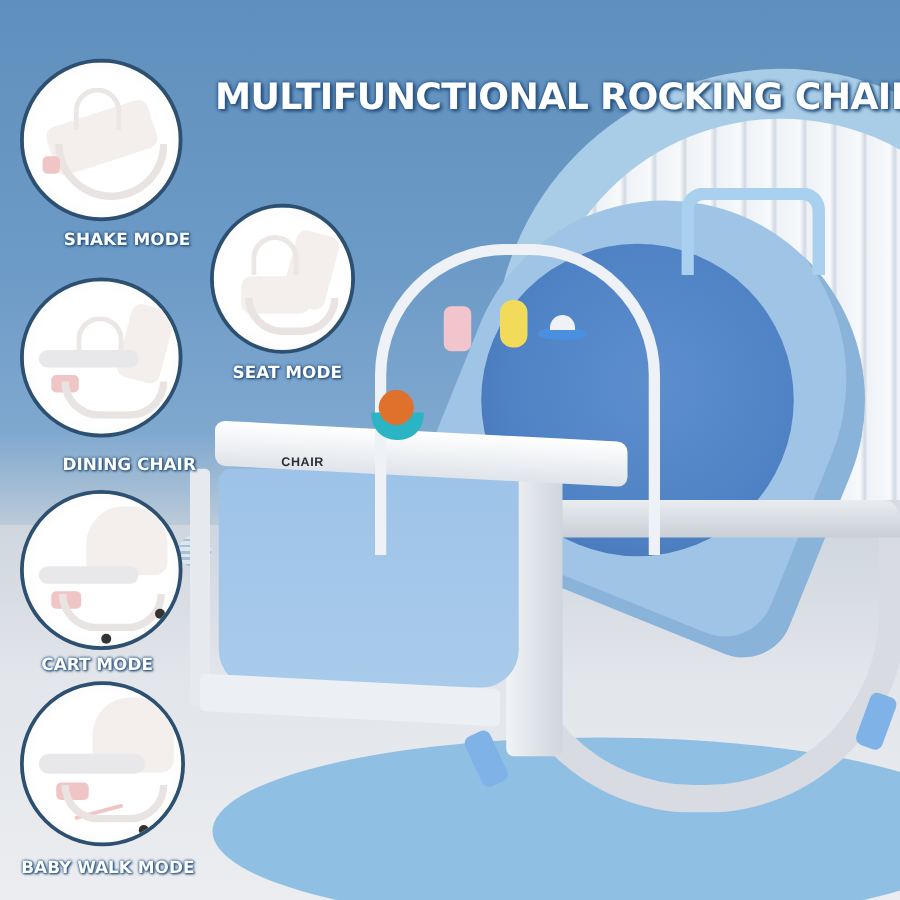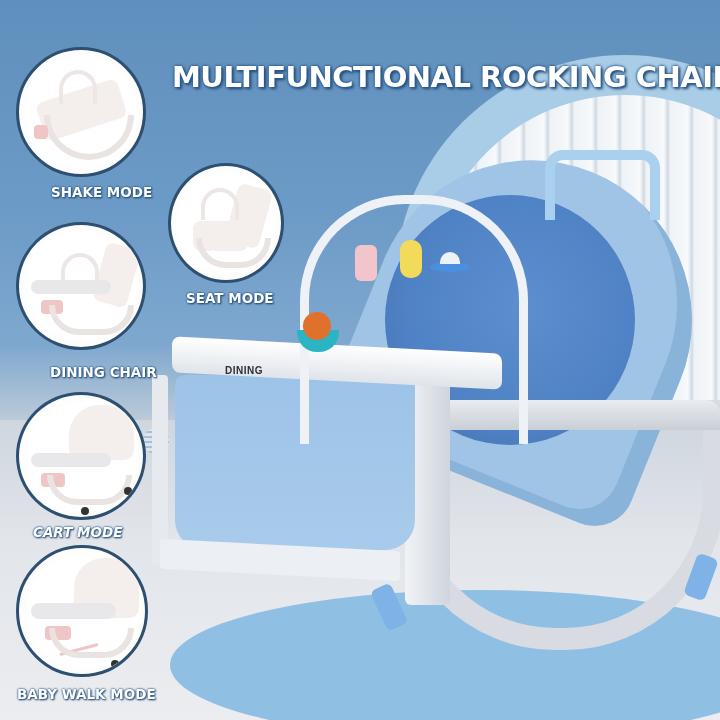--- a/index.html
+++ b/index.html
@@ -90,21 +90,21 @@
   <div class="canopy"></div>
   <div class="canopy-inner"></div>
   <div class="handle"></div>
   <div class="rocker"></div>
   <div class="bar-top"></div>
   <div class="frame-mid"></div>
   <div class="seat"></div>
   <div class="frame-front"></div>
   <div class="footrest"></div>
   <div class="tray"></div>
-  <div class="brand">DINING</div>
+  <div class="brand">CHAIR</div>
   <div class="toy-bar"></div>
   <div class="toy rocket"></div>
   <div class="toy alien"></div>
   <div class="toy ufo"></div>
   <div class="toy cup"></div>
   <div class="toy ball2"></div>
   <div class="bracket" style="left:378px;top:585px;transform:rotate(-25deg);"></div>
   <div class="bracket" style="left:690px;top:555px;transform:rotate(20deg);"></div>
 </div>
 
@@ -151,21 +151,21 @@
   <div class="circle" style="left:16px;top:392px;width:130px;height:128px;">
     <div class="mini">
       <div class="m-seat" style="left:50px;top:10px;width:65px;height:55px;border-radius:30px 30px 10px 10px;"></div>
       <div class="m-seat" style="left:12px;top:58px;width:80px;height:14px;background:#e8e8ea;"></div>
       <div class="m-pink" style="left:22px;top:78px;width:24px;height:14px;"></div>
       <div class="m-rock" style="left:28px;top:80px;width:85px;height:30px;"></div>
       <div class="m-wheel" style="left:105px;top:92px;"></div>
       <div class="m-wheel" style="left:62px;top:112px;"></div>
     </div>
   </div>
-  <div class="label" style="left:33px;top:524px;font-style:italic;">CART MODE</div>
+  <div class="label" style="left:33px;top:524px;">CART MODE</div>
 </div>
 
 <div class="mode">
   <div class="circle" style="left:16px;top:545px;width:132px;height:132px;">
     <div class="mini">
       <div class="m-seat" style="left:55px;top:10px;width:65px;height:60px;border-radius:30px 30px 10px 10px;"></div>
       <div class="m-seat" style="left:12px;top:55px;width:85px;height:16px;background:#e8e8ea;"></div>
       <div class="m-pink" style="left:26px;top:78px;width:26px;height:14px;"></div>
       <div class="m-pink" style="left:40px;top:100px;width:40px;height:3px;transform:rotate(-15deg);"></div>
       <div class="m-rock" style="left:30px;top:80px;width:85px;height:30px;"></div>

